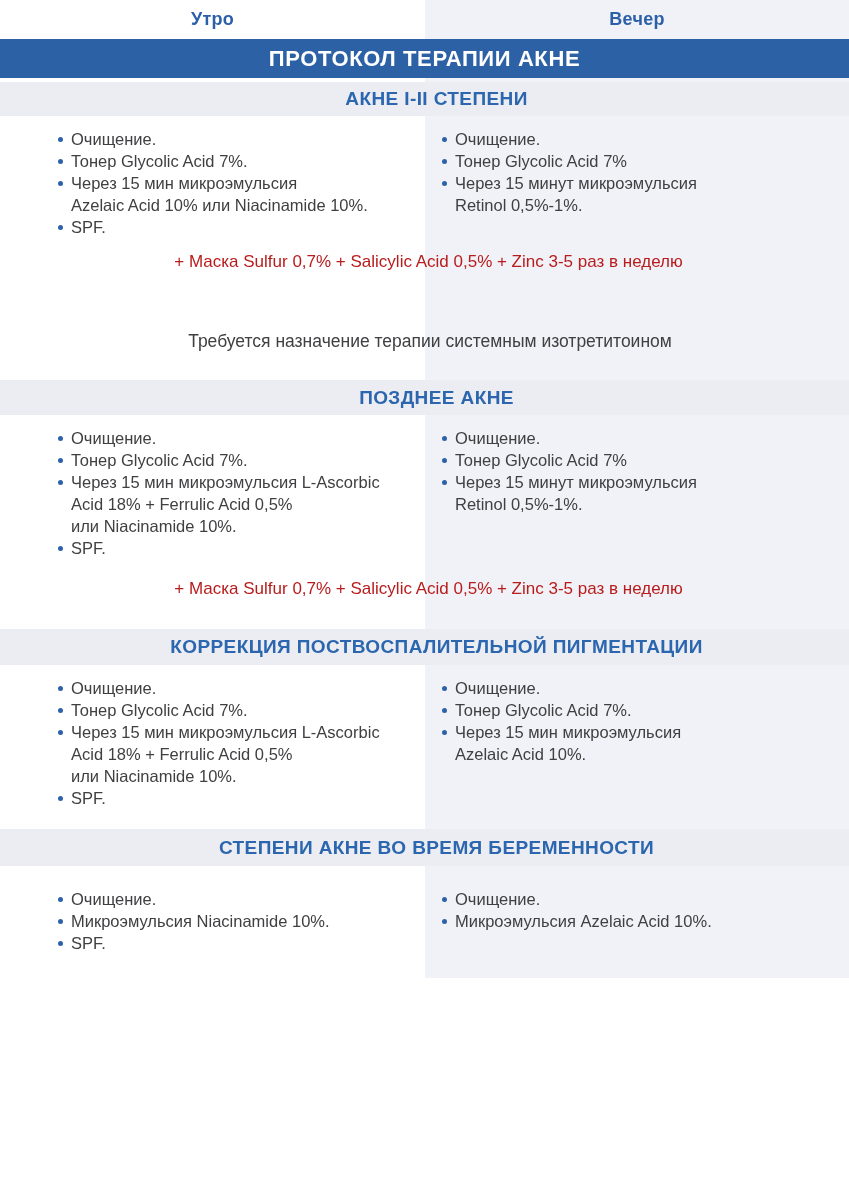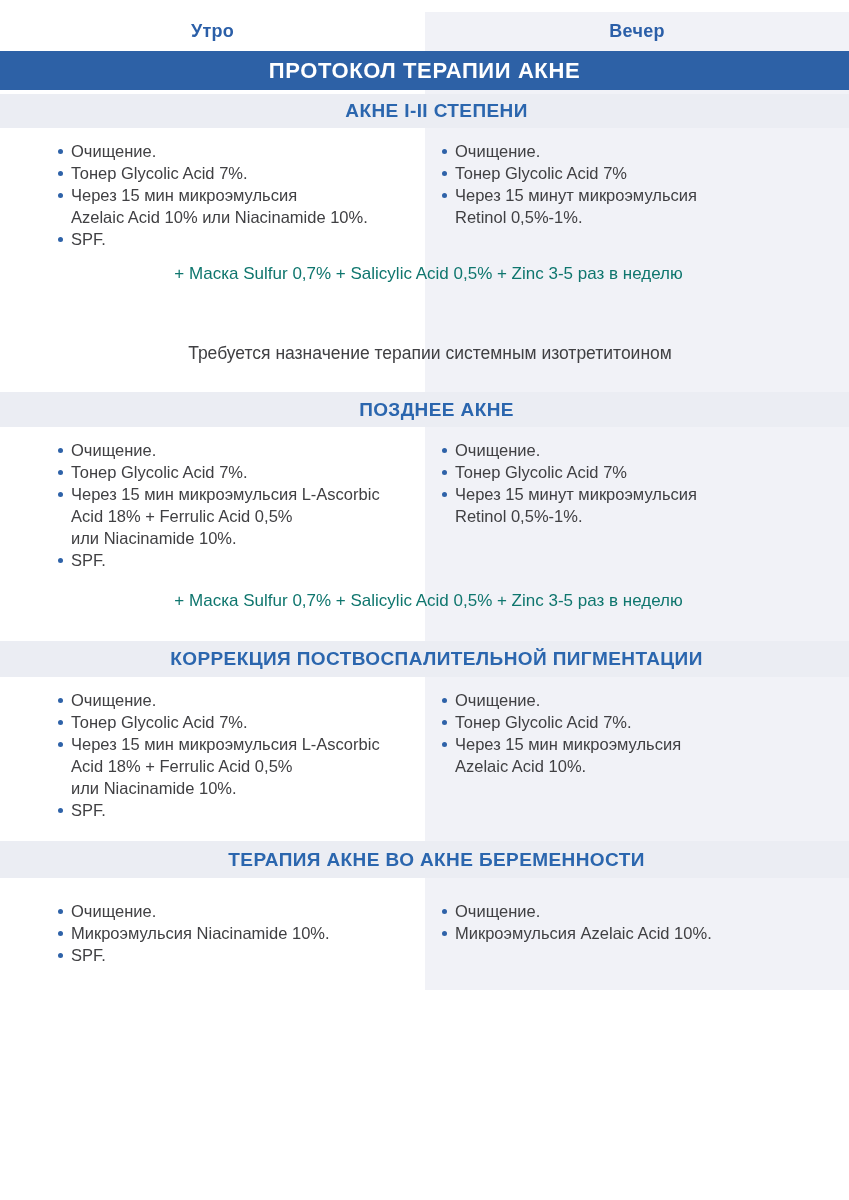--- a/index.html
+++ b/index.html
@@ -5,21 +5,21 @@
   * { margin: 0; padding: 0; box-sizing: border-box; }
   html, body { background: #ffffff; }
   body {
     font-family: "Liberation Sans", "DejaVu Sans", sans-serif;
     color: #404043;
   }
   .page {
     position: relative;
     width: 849px;
     height: 978px;
-    margin: 12px auto;
+    margin: 0 auto;
     background: #ffffff;
     overflow: hidden;
   }
   
   .evening-underlay {
     position: absolute;
     left: 425px; top: 0;
     width: 424px; height: 1200px;
     background: #f1f2f7;
   }
@@ -97,21 +97,21 @@
     width: 5px; height: 5px;
     border-radius: 50%;
     background: #2e62a8;
   }
 
   .footnote {
     position: absolute;
     left: 8px; right: 0;
     text-align: center;
     font-size: 17px;
-    color: #0f766e;
+    color: #b91c1c;
   }
   .note {
     position: absolute;
     left: 11px; right: 0;
     text-align: center;
     font-size: 17.5px;
     color: #404043;
   }
 </style>
 </head>
@@ -210,21 +210,21 @@
               <li>Очищение.</li>
               <li>Тонер Glycolic Acid 7%.</li>
               <li>Через 15 мин микроэмульсия
 Azelaic Acid 10%.</li>
             </ul>
         </div>
       </div>
     </div>
 
     <div class="band" style="height:37px">
-      <span>ТЕРАПИЯ АКНЕ ВО АКНЕ БЕРЕМЕННОСТИ</span>
+      <span>СТЕПЕНИ АКНЕ ВО ВРЕМЯ БЕРЕМЕННОСТИ</span>
     </div>
     <div class="area" style="height:299px">
       <div class="cols">
         <div class="col left">
           <ul class="list" style="padding-top:22px">
               <li>Очищение.</li>
               <li>Микроэмульсия Niacinamide 10%.</li>
               <li>SPF.</li>
             </ul>
         </div>

